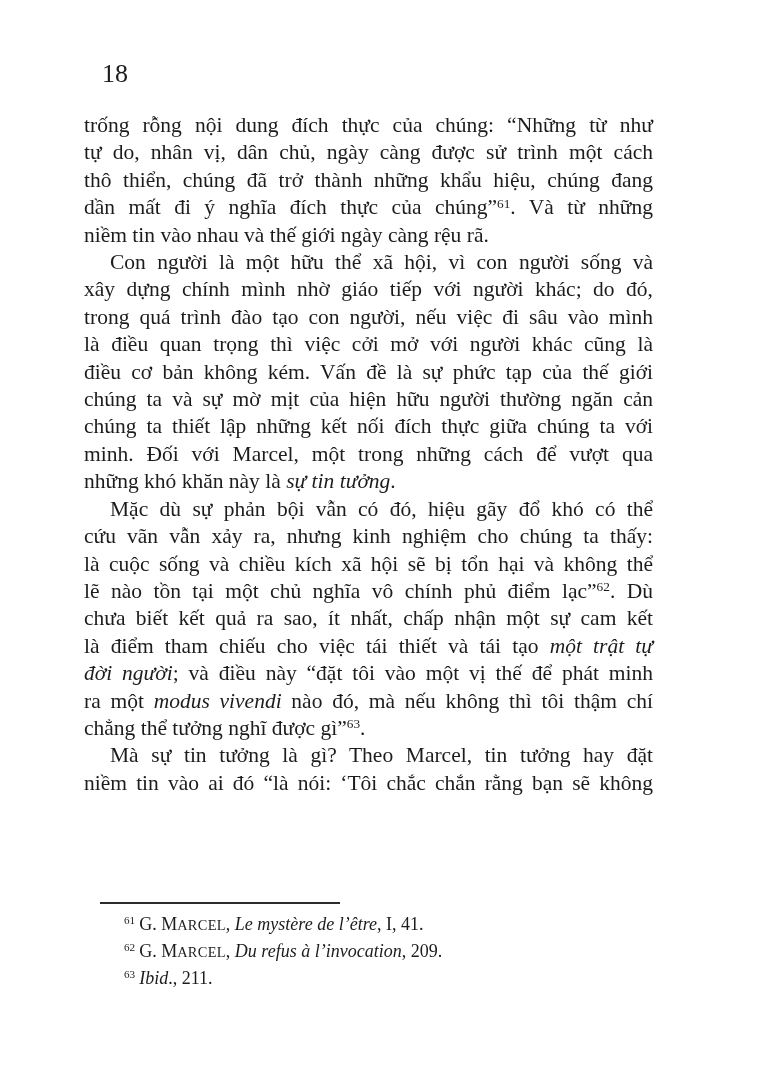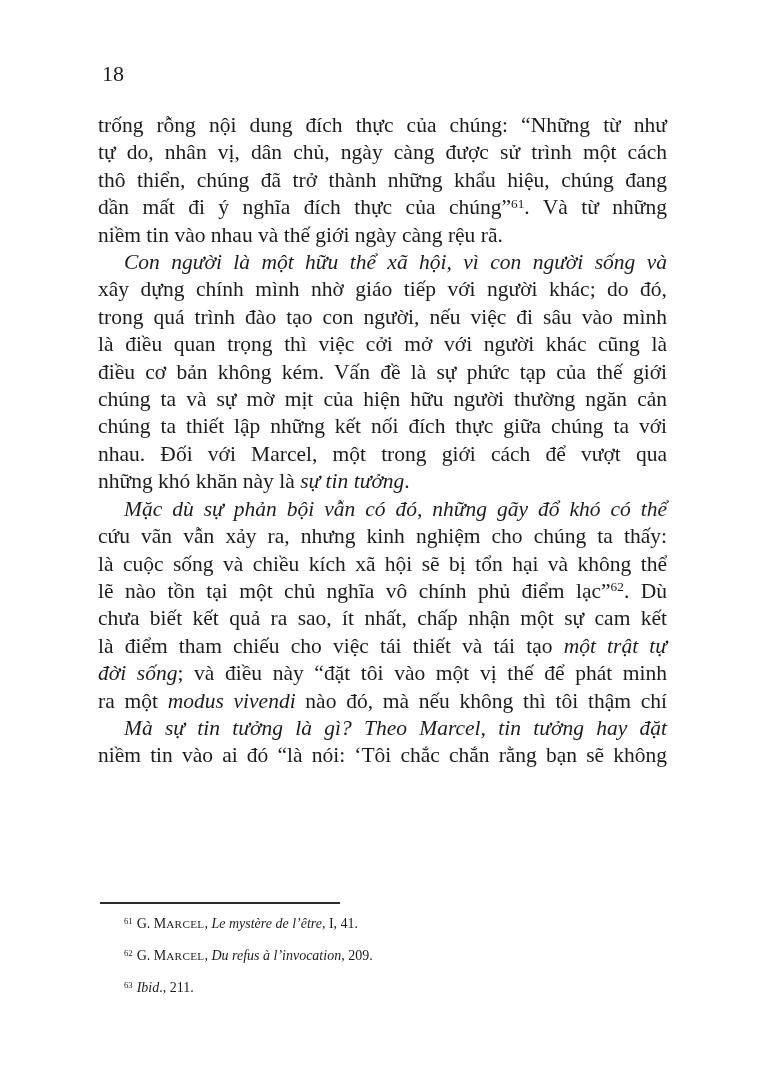--- a/index.html
+++ b/index.html
@@ -13,43 +13,42 @@
     height: 1080px;
     background: #ffffff;
     font-family: "Liberation Serif", "DejaVu Serif", serif;
     color: #1c1c1c;
     overflow: hidden;
   }
   .page-number {
     position: absolute;
     left: 102px;
     top: 62px;
-    font-size: 22px;
+    font-size: 26px;
     line-height: 24px;
   }
   .body-text {
     position: absolute;
-    left: 98px;
+    left: 84px;
     top: 112px;
     width: 569px;
   }
   .line {
     font-size: 21.5px;
     line-height: 27.4px;
     text-align: justify;
     text-align-last: justify;
     white-space: normal;
   }
   .line.last {
     text-align: right;
     text-align-last: left;
   }
   .line.indent {
     text-indent: 26px;
-    font-style: italic;
   }
   .it { font-style: italic; }
   .sup {
     font-size: 0.62em;
     position: relative;
     top: -0.5em;
     line-height: 0;
   }
   .sc { font-size: 0.8em; letter-spacing: 0.3px; }
   .footnotes {
@@ -58,24 +57,23 @@
     top: 902px;
     width: 569px;
   }
   .fn-rule {
     width: 240px;
     height: 0;
     border-top: 2px solid #2b2b2b;
     margin: 0 0 7px 2px;
   }
   .fn-line {
-    font-size: 14px;
+    font-size: 18px;
     line-height: 26px;
     padding-left: 26px;
-    margin-top: 6px;
   }
   .fn-line .sup { margin-right: 4px; }
 </style>
 </head>
 <body>
 
 <div class="page">
   <div class="page-number">18</div>
 
   <div class="body-text" id="body-text">
@@ -84,30 +82,31 @@
       <div class="line"><span>thô thiển, chúng đã trở thành những khẩu hiệu, chúng đang</span></div>
       <div class="line"><span>dần mất đi ý nghĩa đích thực của chúng”</span><span class="sup">61</span><span>. Và từ những</span></div>
       <div class="line last"><span>niềm tin vào nhau và thế giới ngày càng rệu rã.</span></div>
       <div class="line indent"><span>Con người là một hữu thể xã hội, vì con người sống và</span></div>
       <div class="line"><span>xây dựng chính mình nhờ giáo tiếp với người khác; do đó,</span></div>
       <div class="line"><span>trong quá trình đào tạo con người, nếu việc đi sâu vào mình</span></div>
       <div class="line"><span>là điều quan trọng thì việc cởi mở với người khác cũng là</span></div>
       <div class="line"><span>điều cơ bản không kém. Vấn đề là sự phức tạp của thế giới</span></div>
       <div class="line"><span>chúng ta và sự mờ mịt của hiện hữu người thường ngăn cản</span></div>
       <div class="line"><span>chúng ta thiết lập những kết nối đích thực giữa chúng ta với</span></div>
-      <div class="line"><span>nhau. Đối với Marcel, một trong giới cách để vượt qua</span></div>
+      <div class="line"><span>minh. Đối với Marcel, một trong những cách để vượt qua</span></div>
       <div class="line last"><span>những khó khăn này là </span><span class="it">sự tin tưởng</span><span>.</span></div>
-      <div class="line indent"><span>Mặc dù sự phản bội vẫn có đó, những gãy đổ khó có thể</span></div>
+      <div class="line indent"><span>Mặc dù sự phản bội vẫn có đó, hiệu gãy đổ khó có thể</span></div>
       <div class="line"><span>cứu vãn vẫn xảy ra, nhưng kinh nghiệm cho chúng ta thấy:</span></div>
       <div class="line"><span>là cuộc sống và chiều kích xã hội sẽ bị tổn hại và không thể</span></div>
       <div class="line"><span>lẽ nào tồn tại một chủ nghĩa vô chính phủ điểm lạc”</span><span class="sup">62</span><span>. Dù</span></div>
       <div class="line"><span>chưa biết kết quả ra sao, ít nhất, chấp nhận một sự cam kết</span></div>
       <div class="line"><span>là điểm tham chiếu cho việc tái thiết và tái tạo </span><span class="it">một trật tự</span></div>
-      <div class="line"><span class="it">đời sống</span><span>; và điều này “đặt tôi vào một vị thế để phát minh</span></div>
+      <div class="line"><span class="it">đời người</span><span>; và điều này “đặt tôi vào một vị thế để phát minh</span></div>
       <div class="line"><span>ra một </span><span class="it">modus vivendi</span><span> nào đó, mà nếu không thì tôi thậm chí</span></div>
+      <div class="line last"><span>chẳng thể tưởng nghĩ được gì”</span><span class="sup">63</span><span>.</span></div>
       <div class="line indent"><span>Mà sự tin tưởng là gì? Theo Marcel, tin tưởng hay đặt</span></div>
       <div class="line"><span>niềm tin vào ai đó “là nói: ‘Tôi chắc chắn rằng bạn sẽ không</span></div>
     </div>
 
   <div class="footnotes">
     <div class="fn-rule"></div>
     <div id="footnote-list">
         <div class="fn-line"><span class="sup">61</span><span>G. M</span><span class="sc">ARCEL</span><span>, </span><span class="it">Le mystère de l’être</span><span>, I, 41.</span></div>
         <div class="fn-line"><span class="sup">62</span><span>G. M</span><span class="sc">ARCEL</span><span>, </span><span class="it">Du refus à l’invocation</span><span>, 209.</span></div>
         <div class="fn-line"><span class="sup">63</span><span class="it">Ibid</span><span>., 211.</span></div>

